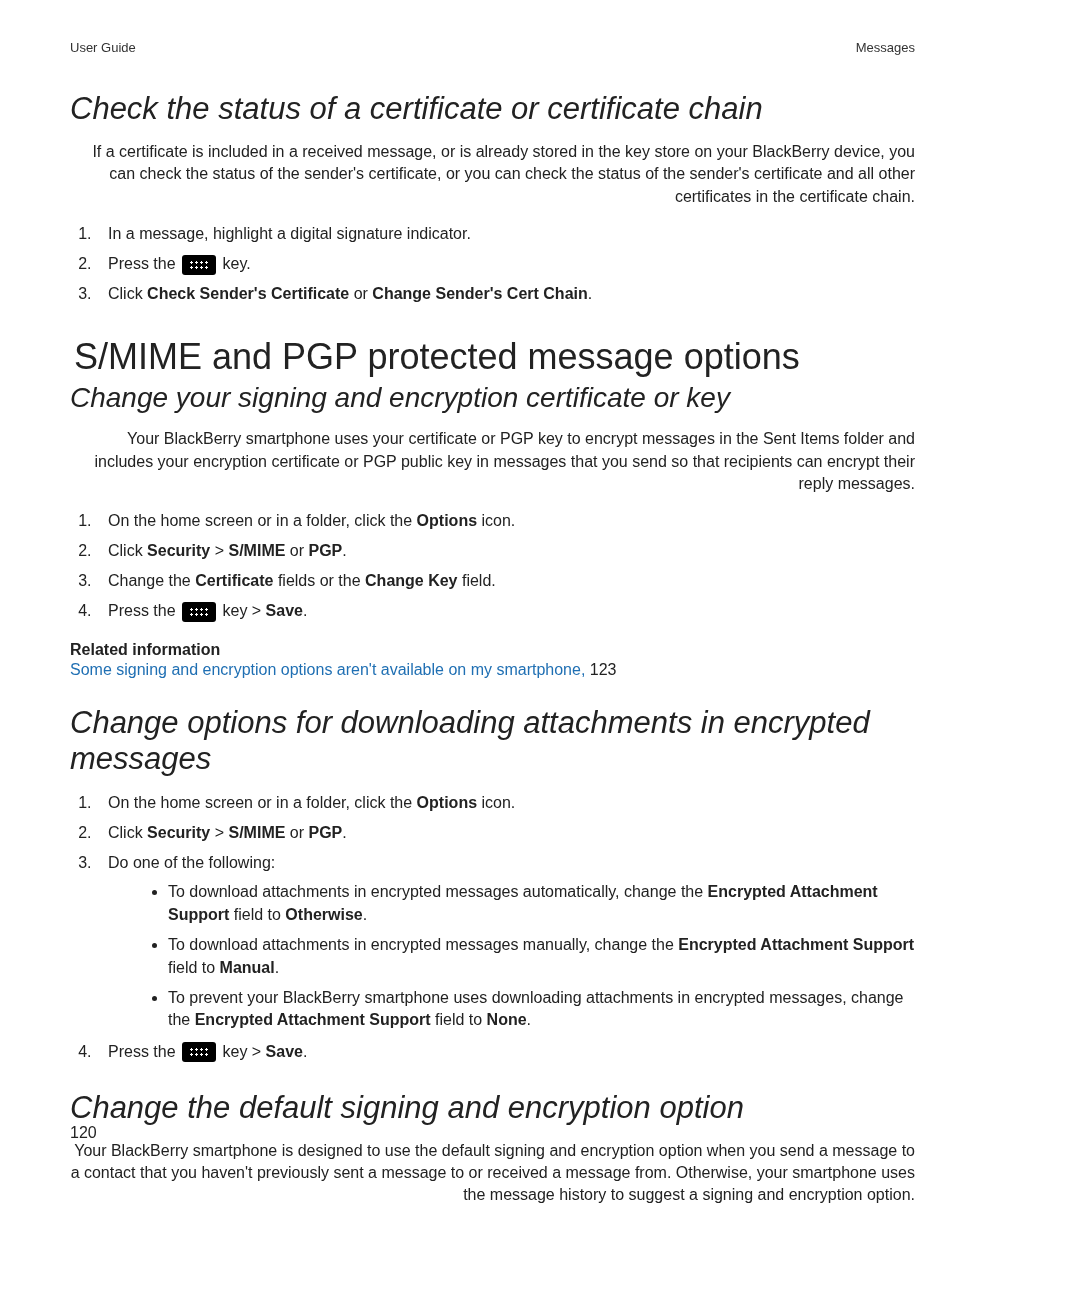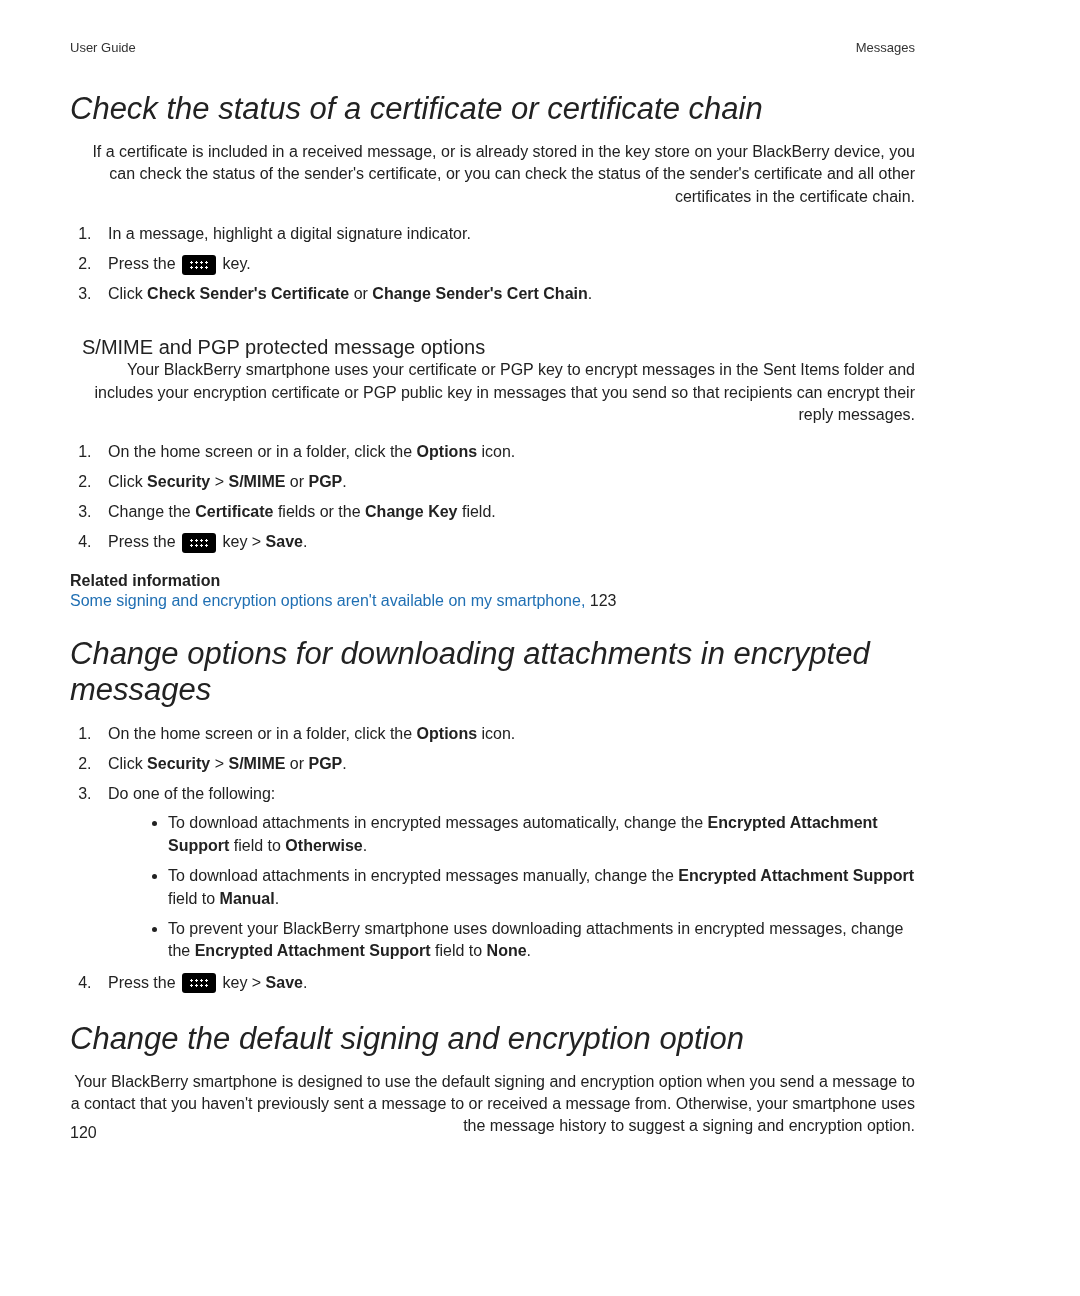--- a/index.html
+++ b/index.html
@@ -23,23 +23,23 @@
     color: #333;
     margin-bottom: 36px;
   }
   h1.italic {
     font-size: 31px;
     font-style: italic;
     font-weight: 500;
     margin: 26px 0 14px 0;
   }
   h2.non-italic {
-    font-size: 20px;
+    font-size: 36px;
     font-weight: 500;
-    margin: 30px 0 0 12px;
+    margin: 30px 0 0 4px;
   }
   h2.italic {
     font-size: 28px;
     font-style: italic;
     font-weight: 500;
     margin: 4px 0 14px 0;
   }
   p {
     font-size: 16px;
     line-height: 1.4;
@@ -118,20 +118,21 @@
     <li>In a message, highlight a digital signature indicator.</li>
     <li>
       <span>Press the </span><span class="bb-key"></span><span> key.</span>
     </li>
     <li>
       <span>Click </span><span class="bold">Check Sender's Certificate</span><span> or </span><span class="bold">Change Sender's Cert Chain</span><span>.</span>
     </li>
   </ol>
 
   <h2 class="non-italic">S/MIME and PGP protected message options</h2>
+  <h2 class="italic">Change your signing and encryption certificate or key</h2>
   <p>Your BlackBerry smartphone uses your certificate or PGP key to encrypt messages in the Sent Items folder and includes your encryption certificate or PGP public key in messages that you send so that recipients can encrypt their reply messages.</p>
   <ol>
     <li>
       <span>On the home screen or in a folder, click the </span><span class="bold">Options</span><span> icon.</span>
     </li>
     <li>
       <span>Click </span><span class="bold">Security</span><span> &gt; </span><span class="bold">S/MIME</span><span> or </span><span class="bold">PGP</span><span>.</span>
     </li>
     <li>
       <span>Change the </span><span class="bold">Certificate</span><span> fields or the </span><span class="bold">Change Key</span><span> field.</span>

